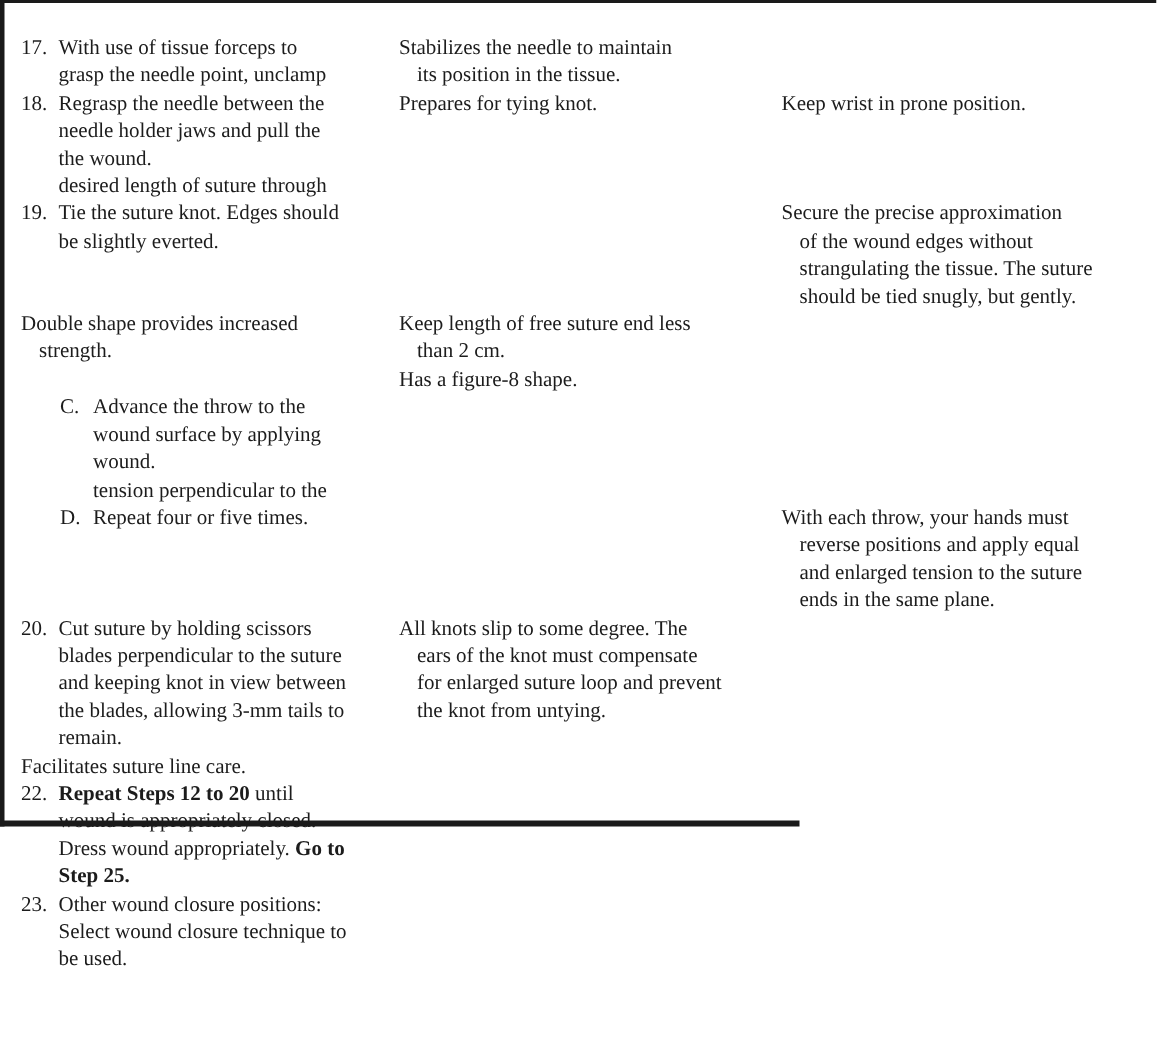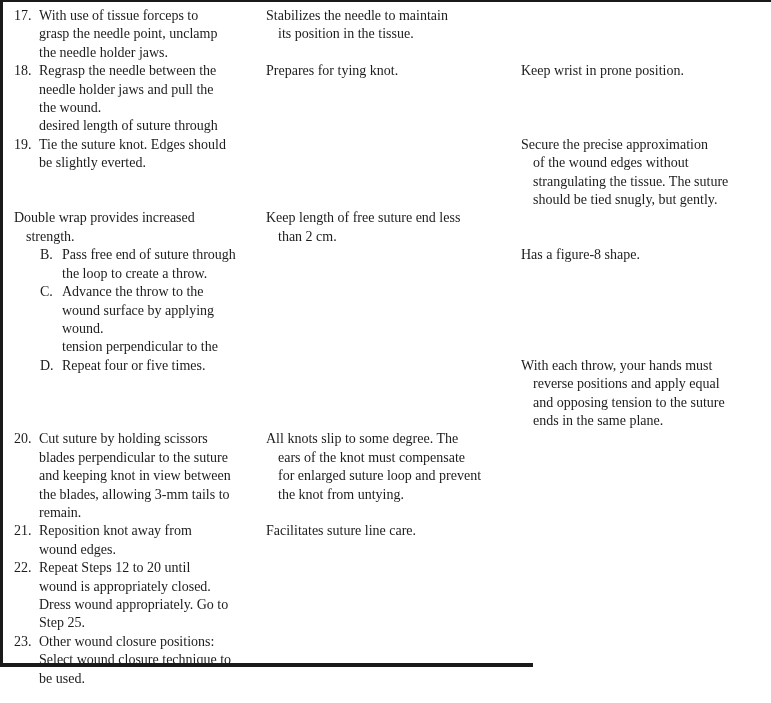--- a/index.html
+++ b/index.html
@@ -4,58 +4,57 @@
 <style>
   :root{
     --border:#1a1a1a;
     --text:#1c1c1c;
     --bg:#ffffff;
   }
   html,body{margin:0;padding:0;background:var(--bg);}
   body{width:771px;height:703px;overflow:hidden;}
   .page{
     position:relative;
-    width:771px;height:667px;
+    width:771px;height:551px;
     box-sizing:border-box;
     border-top:2px solid var(--border);
     border-left:3px solid var(--border);
-    padding:5px 0 0 11px;
+    padding:22px 0 0 11px;
     font-family:"Liberation Serif", serif;
     font-size:14px;
     line-height:18.4px;
     color:var(--text);
     background:var(--bg);
   }
   .row{display:grid;grid-template-columns:252px 255px 1fr;}
   .cell{min-height:1px;}
   .cell .num{display:inline-block;}
   .step .num{width:25px;}
   .step .cont{padding-left:25px;}
   .sub{padding-left:26px;}
   .sub .num{width:22px;}
   .sub .cont{padding-left:22px;}
   .note .cont{padding-left:12px;}
-  b{font-weight:normal;}
+  b{font-weight:bold;}
   .bottom-bar{
     position:absolute;
     left:-3px;bottom:0;
     width:533px;height:4px;
     background:var(--border);
   }
 </style>
 </head>
 <body>
 
 <div class="page">
   <div id="rows-container">
       <div class="row">
         <div class="cell step">
           <div><span class="num">17.</span><span>With use of tissue forceps to</span></div>
           <div class="cont">grasp the needle point, unclamp</div>
-          <div class="cont">the needle holder jaws.</div>
         </div>
         <div class="cell note">
           <div>Stabilizes the needle to maintain</div>
           <div class="cont">its position in the tissue.</div>
         </div>
         <div class="cell empty"></div>
       </div>
       <div class="row">
         <div class="cell step">
           <div><span class="num">18.</span><span>Regrasp the needle between the</span></div>
@@ -78,33 +77,29 @@
         <div class="cell empty"></div>
         <div class="cell note">
           <div>Secure the precise approximation</div>
           <div class="cont">of the wound edges without</div>
           <div class="cont">strangulating the tissue. The suture</div>
           <div class="cont">should be tied snugly, but gently.</div>
         </div>
       </div>
       <div class="row">
         <div class="cell note">
-          <div>Double wrap provides increased</div>
+          <div>Double shape provides increased</div>
           <div class="cont">strength.</div>
         </div>
         <div class="cell note">
           <div>Keep length of free suture end less</div>
           <div class="cont">than 2 cm.</div>
         </div>
       </div>
       <div class="row">
-        <div class="cell sub">
-          <div><span class="num">B.</span><span>Pass free end of suture through</span></div>
-          <div class="cont">the loop to create a throw.</div>
-        </div>
         <div class="cell empty"></div>
         <div class="cell note">
           <div>Has a figure-8 shape.</div>
         </div>
       </div>
       <div class="row">
         <div class="cell sub">
           <div><span class="num">C.</span><span>Advance the throw to the</span></div>
           <div class="cont">wound surface by applying</div>
           <div class="cont">wound.</div>
@@ -114,45 +109,41 @@
         <div class="cell empty"></div>
       </div>
       <div class="row">
         <div class="cell sub">
           <div><span class="num">D.</span><span>Repeat four or five times.</span></div>
         </div>
         <div class="cell empty"></div>
         <div class="cell note">
           <div>With each throw, your hands must</div>
           <div class="cont">reverse positions and apply equal</div>
-          <div class="cont">and opposing tension to the suture</div>
+          <div class="cont">and enlarged tension to the suture</div>
           <div class="cont">ends in the same plane.</div>
         </div>
       </div>
       <div class="row">
         <div class="cell step">
           <div><span class="num">20.</span><span>Cut suture by holding scissors</span></div>
           <div class="cont">blades perpendicular to the suture</div>
           <div class="cont">and keeping knot in view between</div>
           <div class="cont">the blades, allowing 3-mm tails to</div>
           <div class="cont">remain.</div>
         </div>
         <div class="cell note">
           <div>All knots slip to some degree. The</div>
           <div class="cont">ears of the knot must compensate</div>
           <div class="cont">for enlarged suture loop and prevent</div>
           <div class="cont">the knot from untying.</div>
         </div>
         <div class="cell empty"></div>
       </div>
       <div class="row">
-        <div class="cell step">
-          <div><span class="num">21.</span><span>Reposition knot away from</span></div>
-          <div class="cont">wound edges.</div>
-        </div>
         <div class="cell note">
           <div>Facilitates suture line care.</div>
         </div>
         <div class="cell empty"></div>
       </div>
       <div class="row">
         <div class="cell step">
           <div><span class="num">22.</span><span><b>Repeat Steps 12 to 20</b> until</span></div>
           <div class="cont">wound is appropriately closed.</div>
           <div class="cont">Dress wound appropriately. <b>Go to</b></div>

